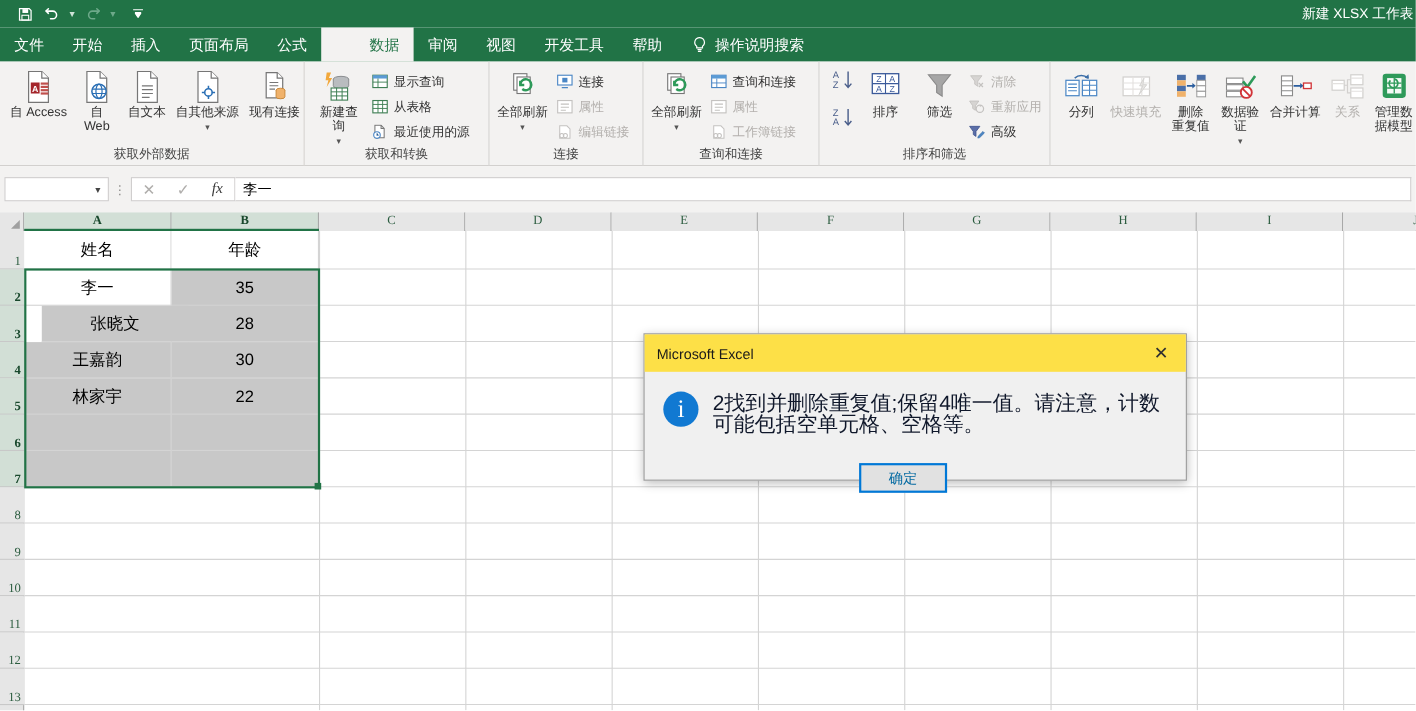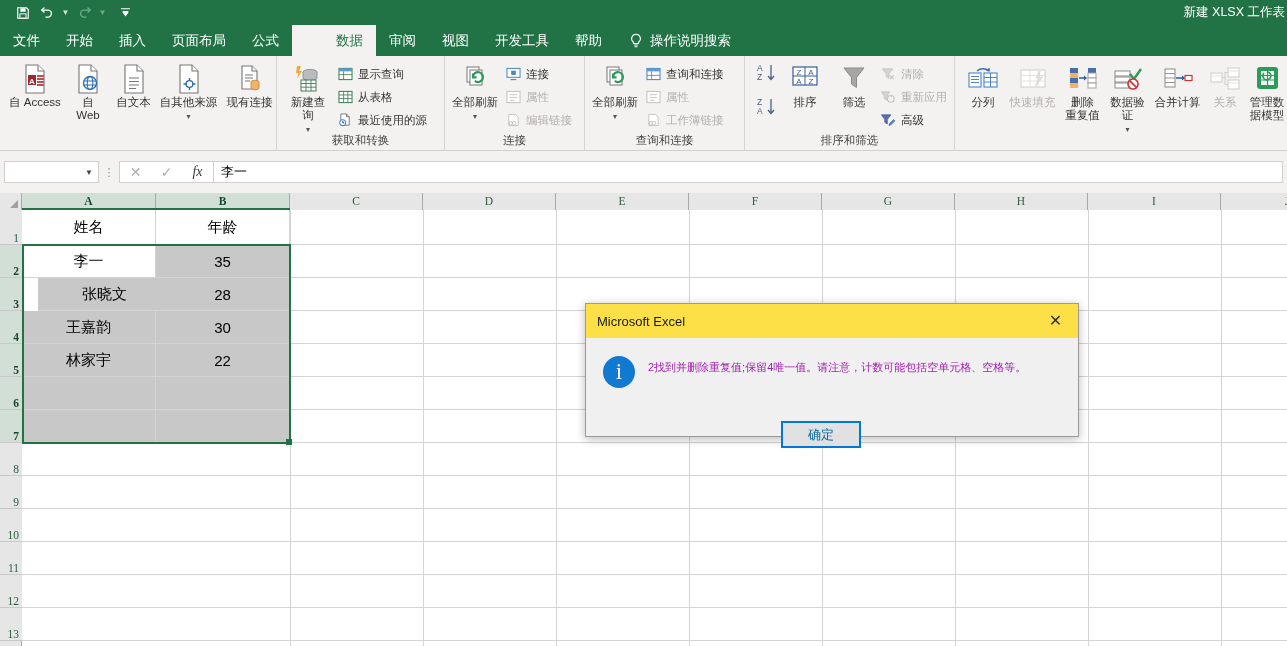--- a/index.html
+++ b/index.html
@@ -155,21 +155,21 @@
     color:#303030; font-size:16px; font-weight:300;
   }
   .dlg-body { position:relative; height:100%; }
   .dlg-icon {
     position:absolute; left:17px; top:18px; width:32px; height:32px; border-radius:50%;
     background:#1179d2; color:#ffffff; display:flex; align-items:center; justify-content:center;
     font-family:"Liberation Serif", serif; font-size:23px; font-style:normal;
   }
   .dlg-msg {
     position:absolute; left:62px; top:20px; right:14px;
-    font-size:11px; color:#a21caf; line-height:19px;
+    font-size:19px; color:#0f172a; line-height:19px;
   }
   .dlg-ok {
     position:absolute; left:195px; top:83px; width:80px; height:27px;
     background:#e1e1e1; border:2px solid #0078d7;
     display:flex; align-items:center; justify-content:center;
     font-size:13px; color:#0369a1;
   }
 </style>
 </head>
 <body>
@@ -288,20 +288,21 @@
               <path d="M5 2 h10 l5 5 v18 H5z" fill="#fff" stroke="#767676" stroke-width="1.1"></path>
               <path d="M15 2 v5 h5" fill="#fff" stroke="#767676" stroke-width="1.1"></path>
               <path d="M8 11 h8 M8 14 h8 M8 17 h5" stroke="#767676" stroke-width="1"></path>
               <ellipse cx="18" cy="18" rx="4" ry="1.8" fill="#f0b26b" stroke="#c98a3c" stroke-width=".9"></ellipse>
               <path d="M14 18 v6 a4 1.8 0 0 0 8 0 v-6" fill="#f0b26b" stroke="#c98a3c" stroke-width=".9"></path>
             </svg>
         </span>
         <span class="lbl">现有连接</span>
       </div>
     </div>
+    <div class="rgroup-label">获取外部数据</div>
   </div>
 
   <div class="rgroup" style="left:277px; width:168px;">
     <div class="rg-body">
       <div class="bigbtn" style="left:6px; top:4px; width:50px;">
         <span class="ic">
           <svg width="30" height="30" viewBox="0 0 30 30">
               <path d="M4 2 l4 0 -2 5 h3 l-5 8 1.5-6 H3z" fill="#f2a83c"></path>
               <ellipse cx="17" cy="8" rx="7" ry="2.6" fill="#b9bcbf" stroke="#8a8d90" stroke-width=".9"></ellipse>
               <path d="M10 8 v6 a7 2.6 0 0 0 14 0 V8" fill="#b9bcbf" stroke="#8a8d90" stroke-width=".9"></path>

